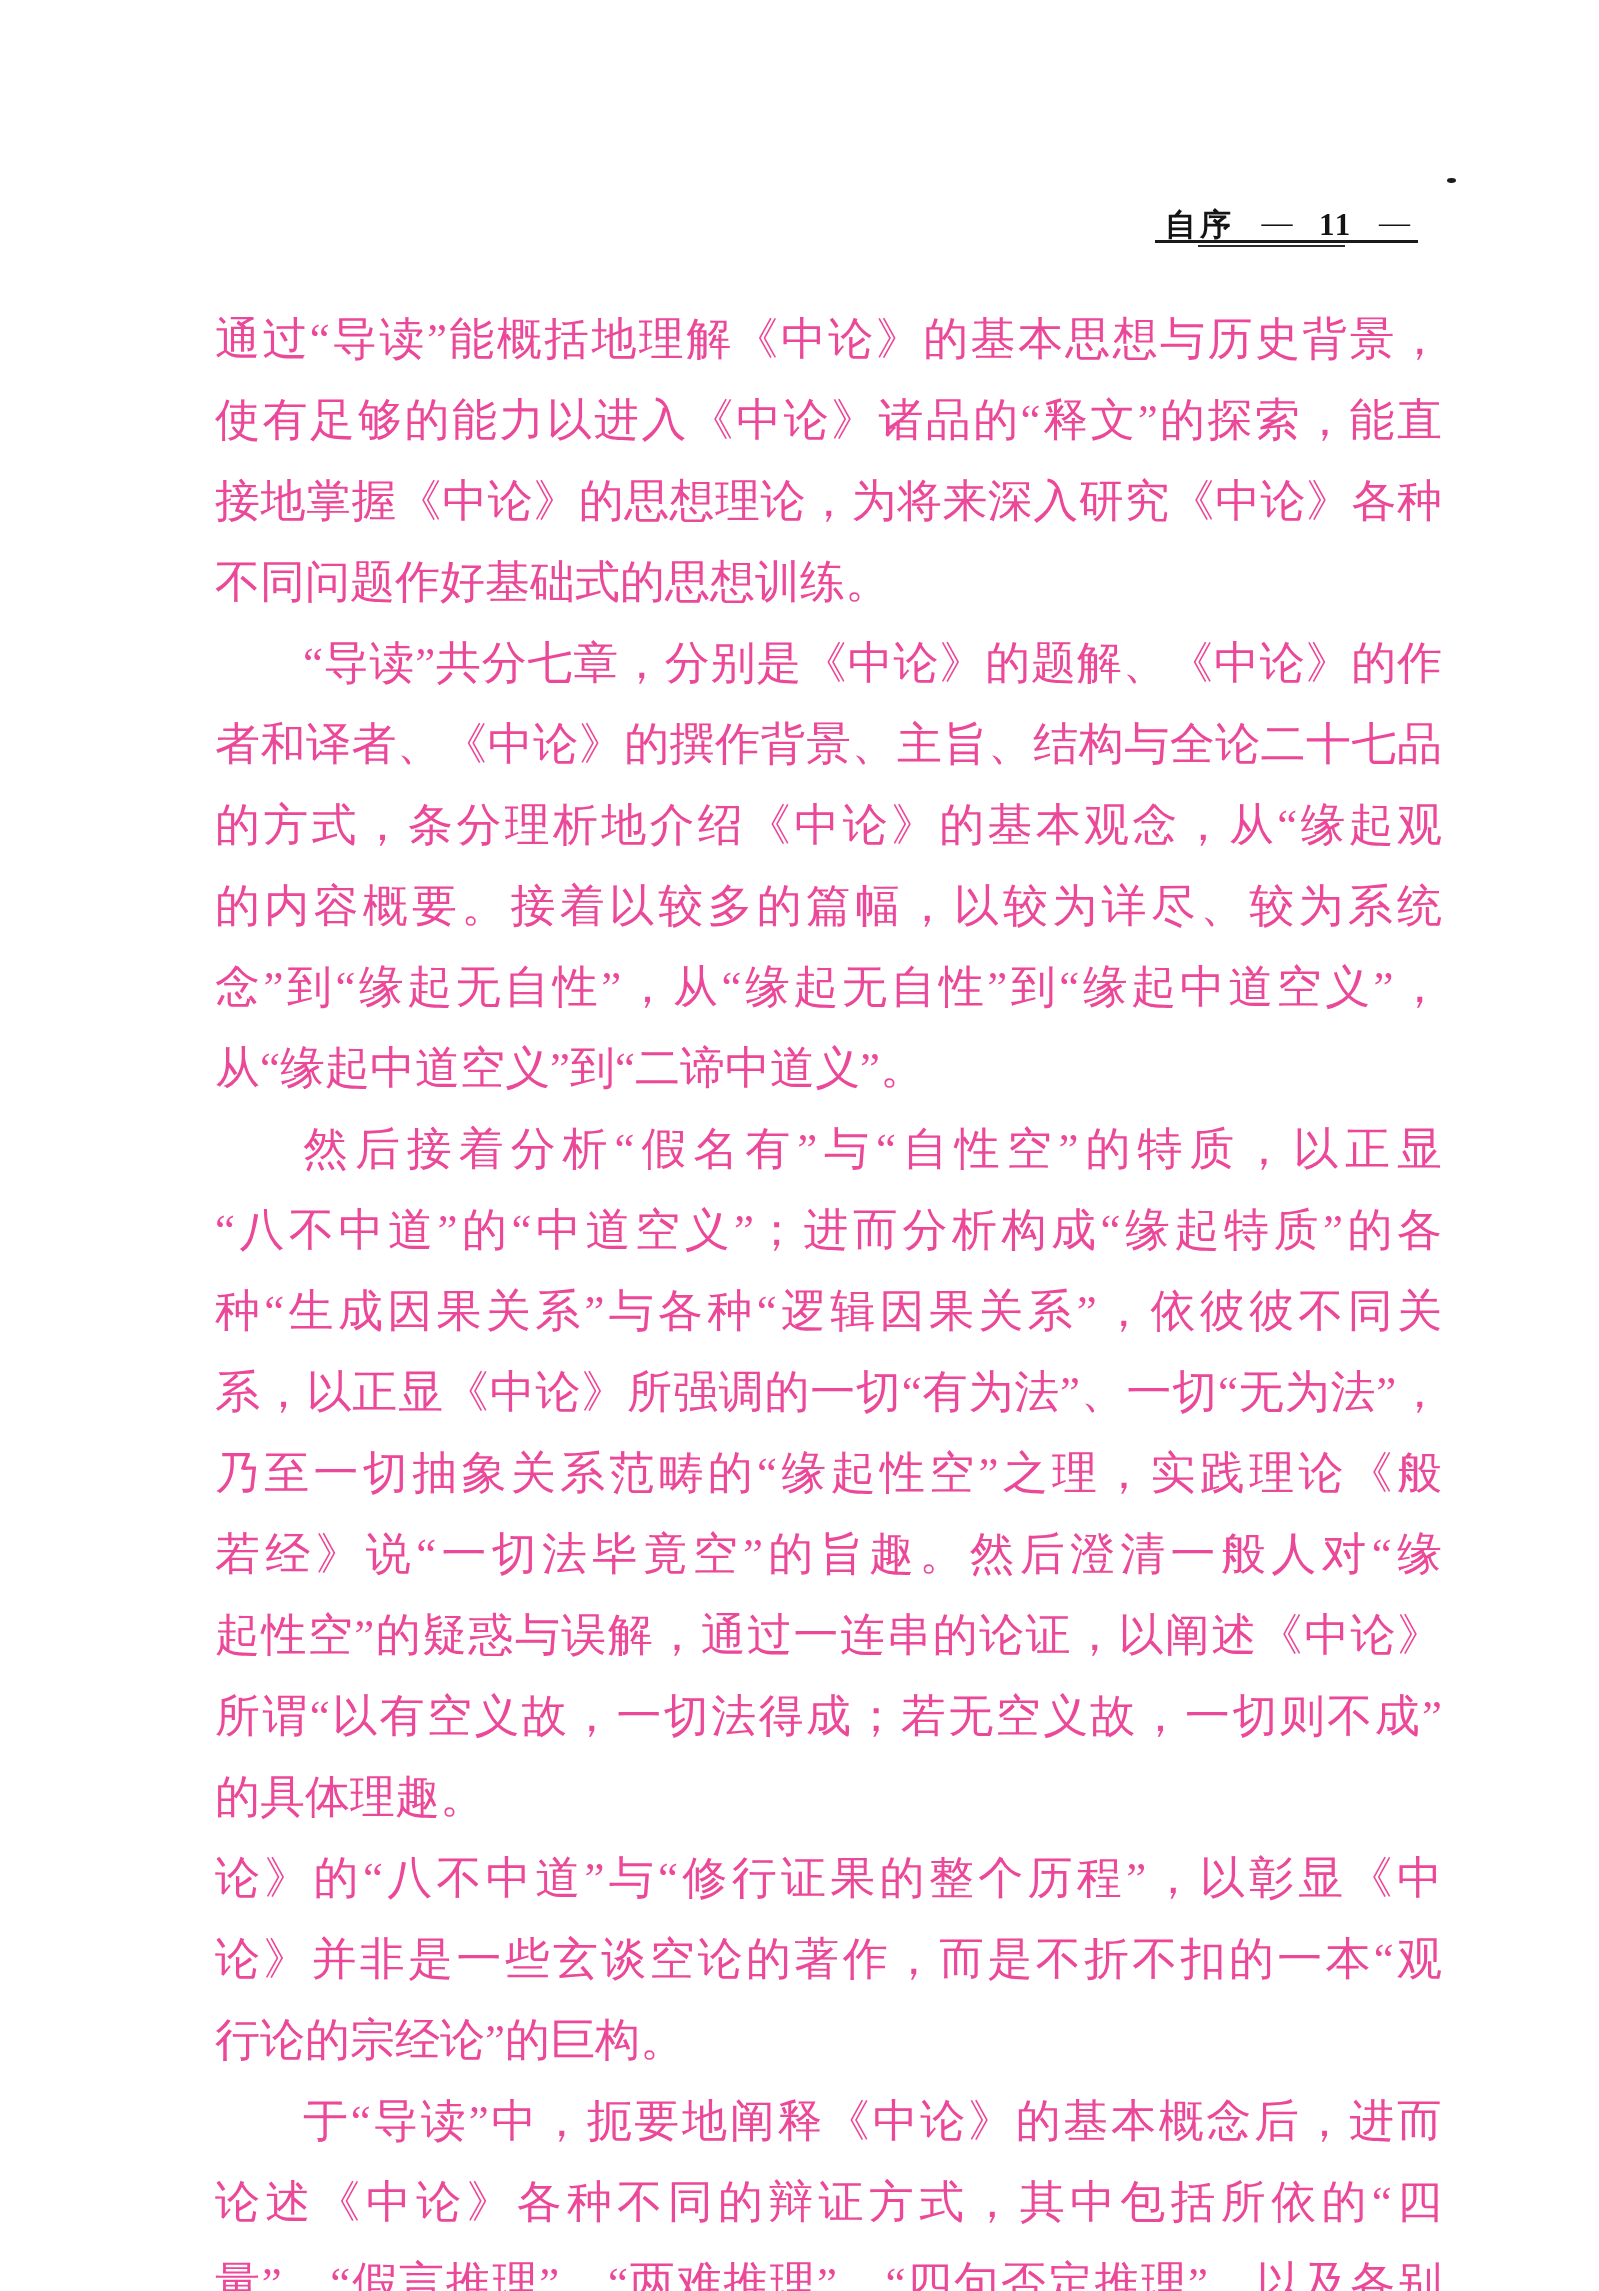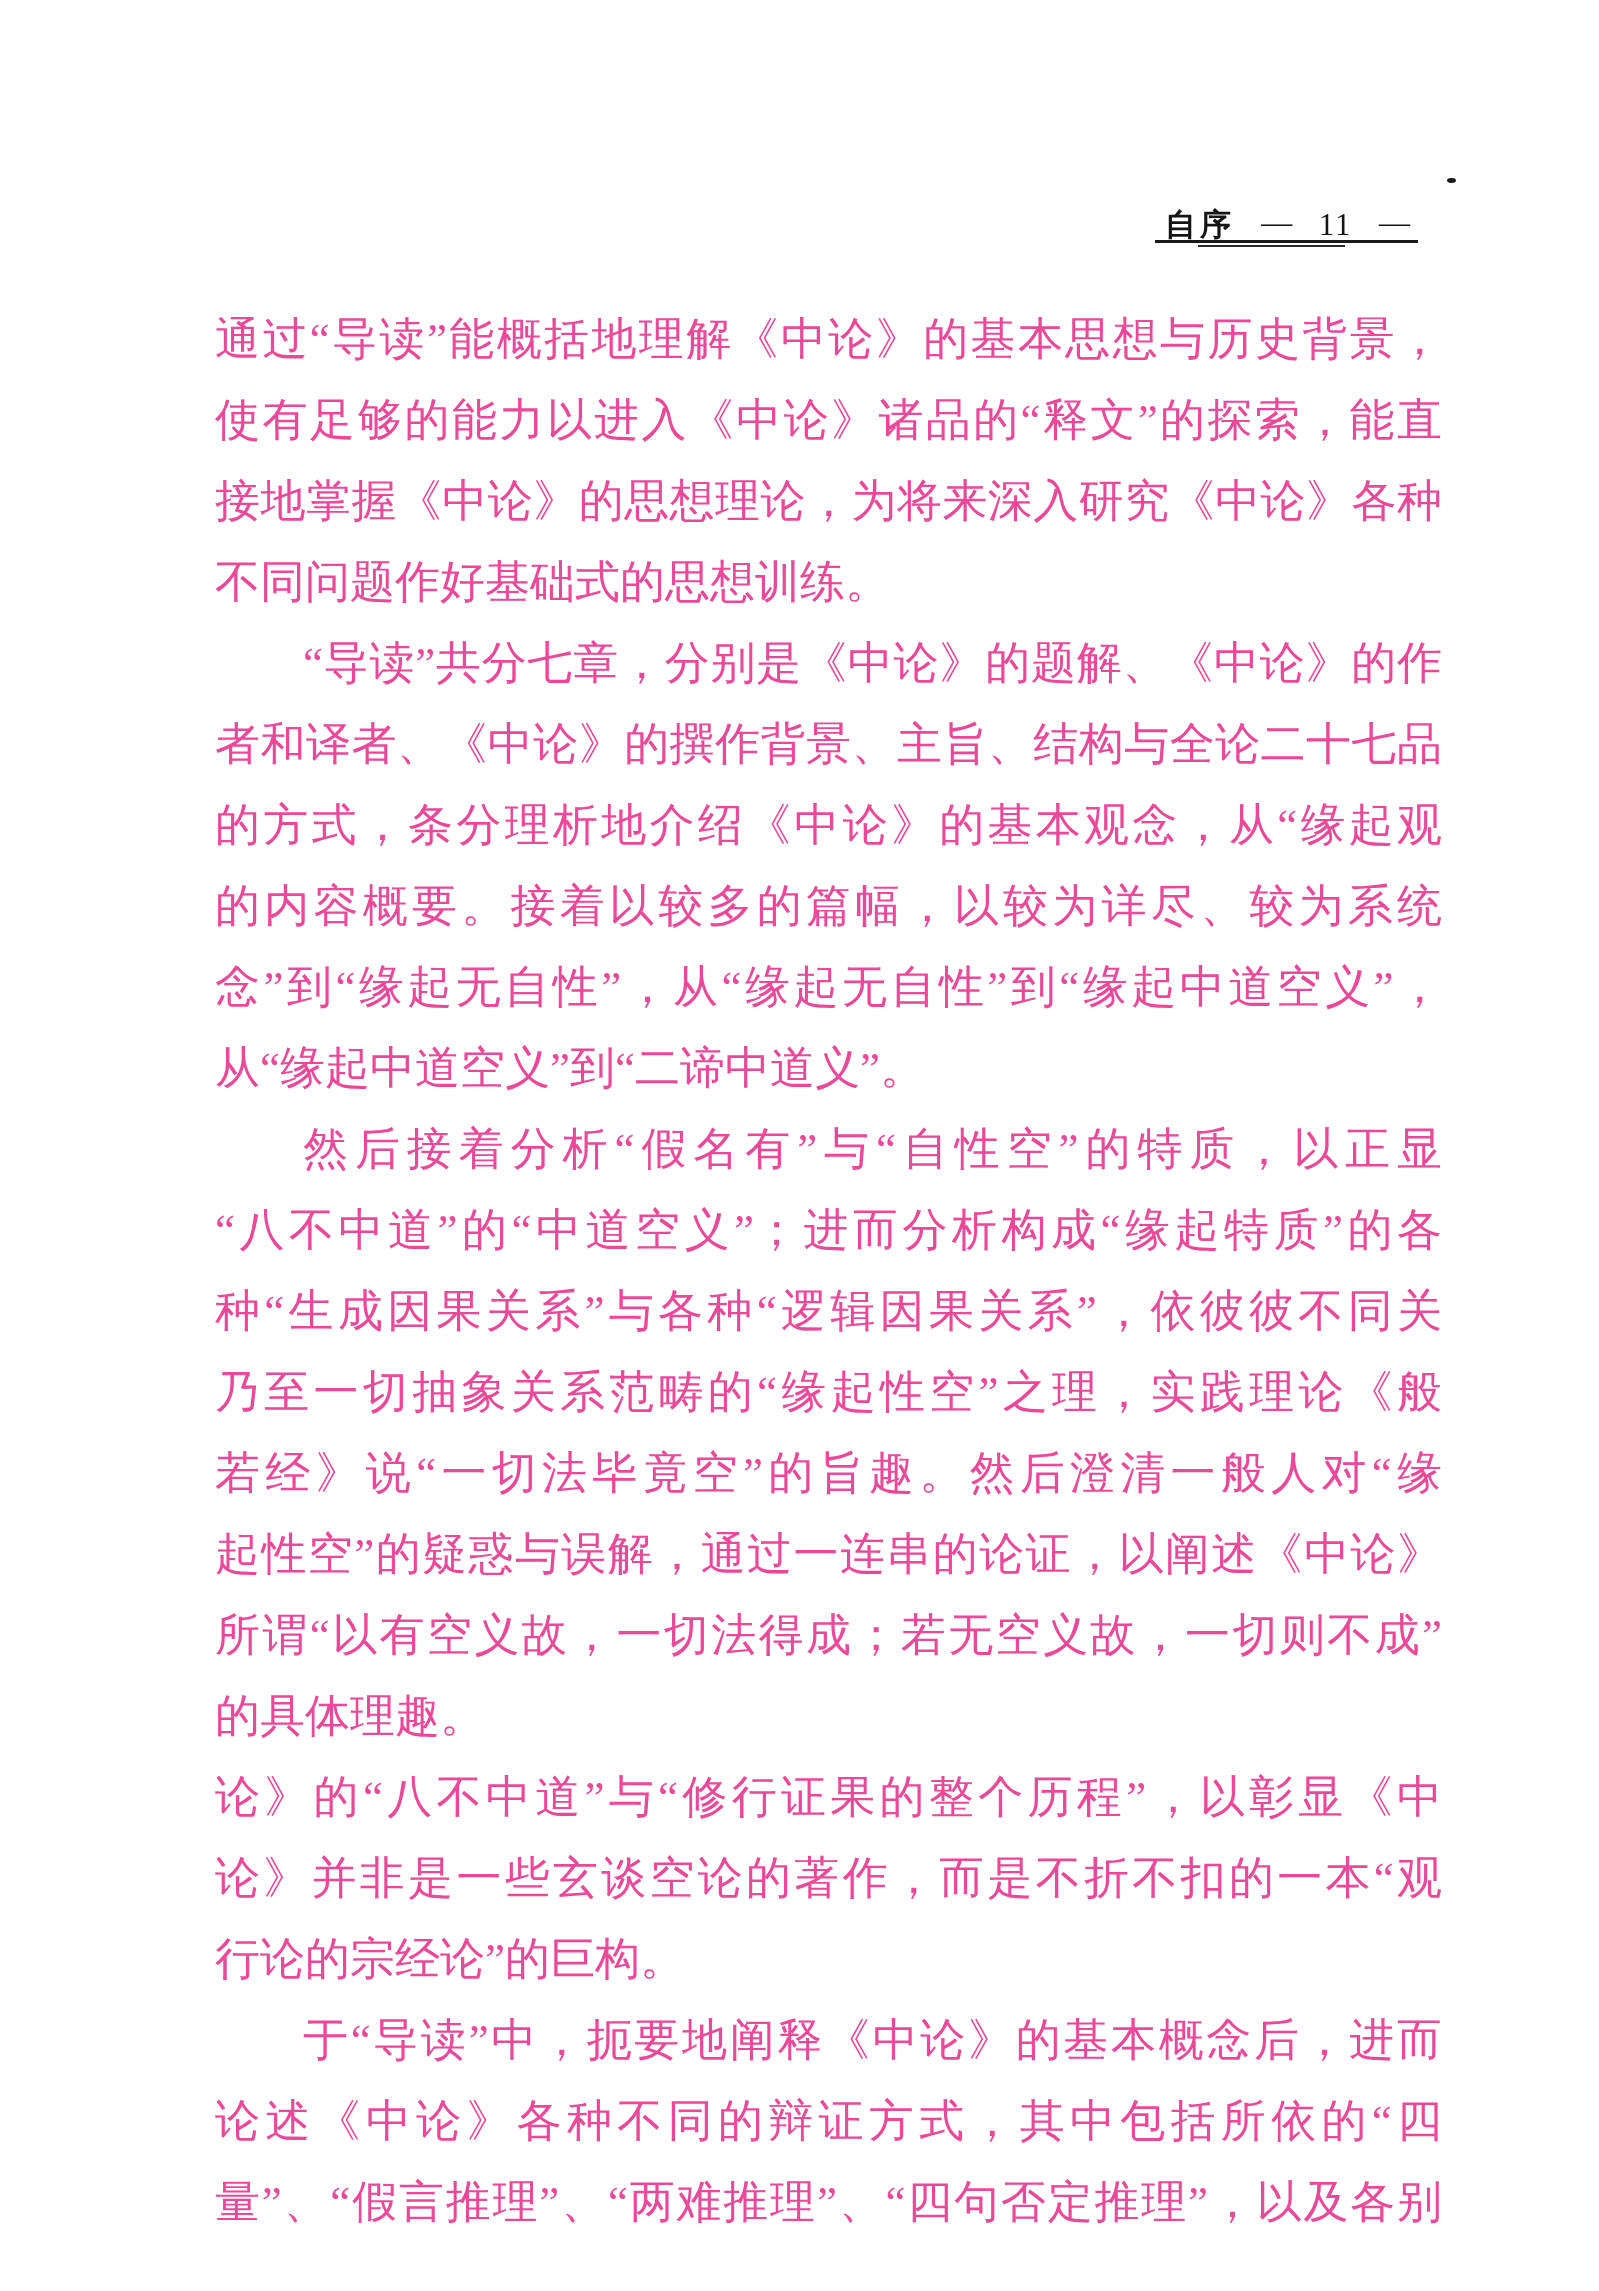--- a/index.html
+++ b/index.html
@@ -22,21 +22,21 @@
     display: flex;
     align-items: baseline;
     justify-content: space-between;
     font-size: 31px;
     line-height: 35px;
     color: #141414;
     white-space: nowrap;
   }
   .running-head .section-title { font-weight: 700; letter-spacing: 3.9px; }
   .running-head .dash { font-weight: 400; transform: translateY(-2px); }
-  .running-head .page-number { font-weight: 400; letter-spacing: 2px; }
+  .running-head .page-number { font-weight: 700; letter-spacing: 2px; }
   .head-rule {
     position: absolute;
     top: 208px;
     left: 1123px;
     width: 263px;
     height: 2.9px;
     background: #1a1a1a;
   }
   .head-rule-2 {
     position: absolute;
@@ -103,20 +103,21 @@
         <div class="line">者和译者、《中论》的撰作背景、主旨、结构与全论二十七品</div>
         <div class="line">的方式，条分理析地介绍《中论》的基本观念，从“缘起观</div>
         <div class="line">的内容概要。接着以较多的篇幅，以较为详尽、较为系统</div>
         <div class="line">念”到“缘起无自性”，从“缘起无自性”到“缘起中道空义”，</div>
         <div class="line short">从“缘起中道空义”到“二谛中道义”。</div>
       </div>
       <div>
         <div class="line indent">然后接着分析“假名有”与“自性空”的特质，以正显</div>
         <div class="line">“八不中道”的“中道空义”；进而分析构成“缘起特质”的各</div>
         <div class="line">种“生成因果关系”与各种“逻辑因果关系”，依彼彼不同关</div>
+        <div class="line">系，以正显《中论》所强调的一切“有为法”、一切“无为法”，</div>
         <div class="line">乃至一切抽象关系范畴的“缘起性空”之理，实践理论《般</div>
         <div class="line">若经》说“一切法毕竟空”的旨趣。然后澄清一般人对“缘</div>
         <div class="line">起性空”的疑惑与误解，通过一连串的论证，以阐述《中论》</div>
         <div class="line">所谓“以有空义故，一切法得成；若无空义故，一切则不成”</div>
         <div class="line short">的具体理趣。</div>
       </div>
       <div>
         <div class="line">论》的“八不中道”与“修行证果的整个历程”，以彰显《中</div>
         <div class="line">论》并非是一些玄谈空论的著作，而是不折不扣的一本“观</div>
         <div class="line short">行论的宗经论”的巨构。</div>

